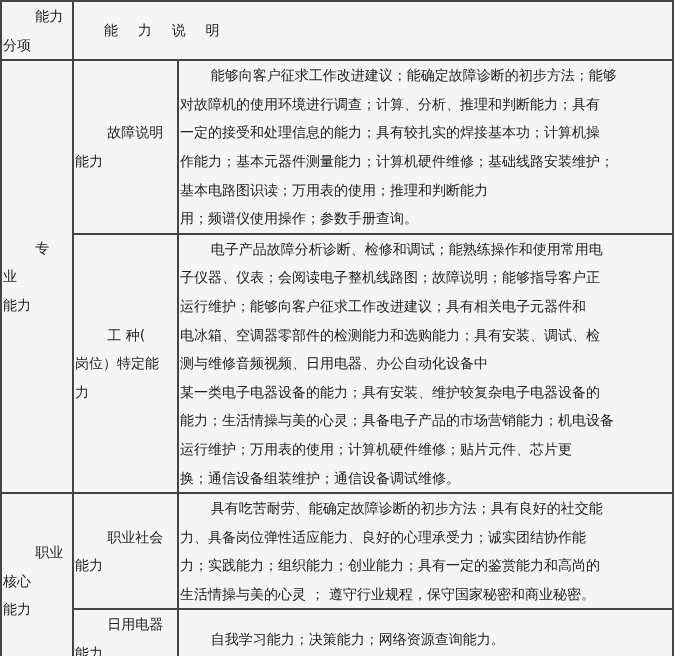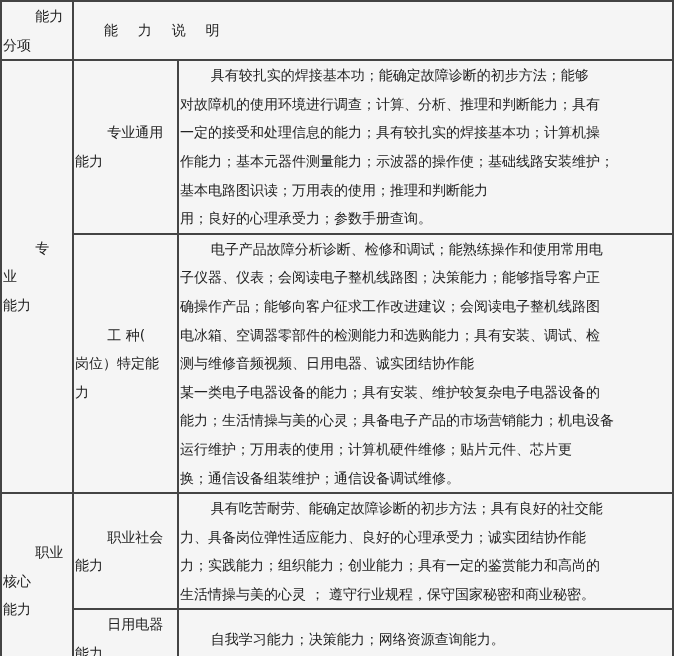--- a/index.html
+++ b/index.html
@@ -45,45 +45,45 @@
     <td colspan="2" class="hdr-desc">能 力 说 明</td>
   </tr>
 
   <tr style="height:170px">
     <td rowspan="2">
       <p class="line" style="text-indent:2.3em">专</p>
       <p class="line">业</p>
       <p class="line">能力</p>
     </td>
     <td>
-      <p class="line" style="text-indent:2.3em">专业通用</p>
+      <p class="line" style="text-indent:2.3em">故障说明</p>
       <p class="line">能力</p>
     </td>
     <td>
-      <p class="line right-start">具有较扎实的焊接基本功；能确定故障诊断的初步方法；能够</p>
+      <p class="line right-start">能够向客户征求工作改进建议；能确定故障诊断的初步方法；能够</p>
       <p class="line">对故障机的使用环境进行调查；计算、分析、推理和判断能力；具有</p>
       <p class="line">一定的接受和处理信息的能力；具有较扎实的焊接基本功；计算机操</p>
-      <p class="line">作能力；基本元器件测量能力；示波器的操作使；基础线路安装维护；</p>
+      <p class="line">作能力；基本元器件测量能力；计算机硬件维修；基础线路安装维护；</p>
       <p class="line">基本电路图识读；万用表的使用；推理和判断能力</p>
-      <p class="line">用；良好的心理承受力；参数手册查询。</p>
+      <p class="line">用；频谱仪使用操作；参数手册查询。</p>
     </td>
   </tr>
 
   <tr style="height:254px">
     <td>
       <p class="line" style="text-indent:2.3em">工 种(</p>
       <p class="line">岗位）特定能</p>
       <p class="line">力</p>
     </td>
     <td>
       <p class="line right-start">电子产品故障分析诊断、检修和调试；能熟练操作和使用常用电</p>
-      <p class="line">子仪器、仪表；会阅读电子整机线路图；决策能力；能够指导客户正</p>
-      <p class="line">确操作产品；能够向客户征求工作改进建议；会阅读电子整机线路图</p>
+      <p class="line">子仪器、仪表；会阅读电子整机线路图；故障说明；能够指导客户正</p>
+      <p class="line">运行维护；能够向客户征求工作改进建议；具有相关电子元器件和</p>
       <p class="line">电冰箱、空调器零部件的检测能力和选购能力；具有安装、调试、检</p>
-      <p class="line">测与维修音频视频、日用电器、诚实团结协作能</p>
+      <p class="line">测与维修音频视频、日用电器、办公自动化设备中</p>
       <p class="line">某一类电子电器设备的能力；具有安装、维护较复杂电子电器设备的</p>
       <p class="line">能力；生活情操与美的心灵；具备电子产品的市场营销能力；机电设备</p>
       <p class="line">运行维护；万用表的使用；计算机硬件维修；贴片元件、芯片更</p>
       <p class="line">换；通信设备组装维护；通信设备调试维修。</p>
     </td>
   </tr>
 
   <tr style="height:114px">
     <td rowspan="2">
       <p class="line" style="text-indent:2.3em">职业</p>

